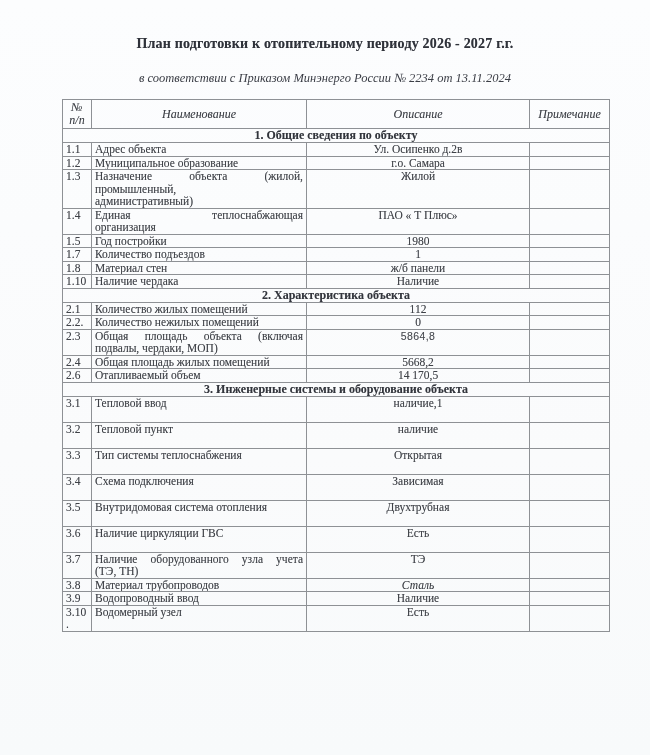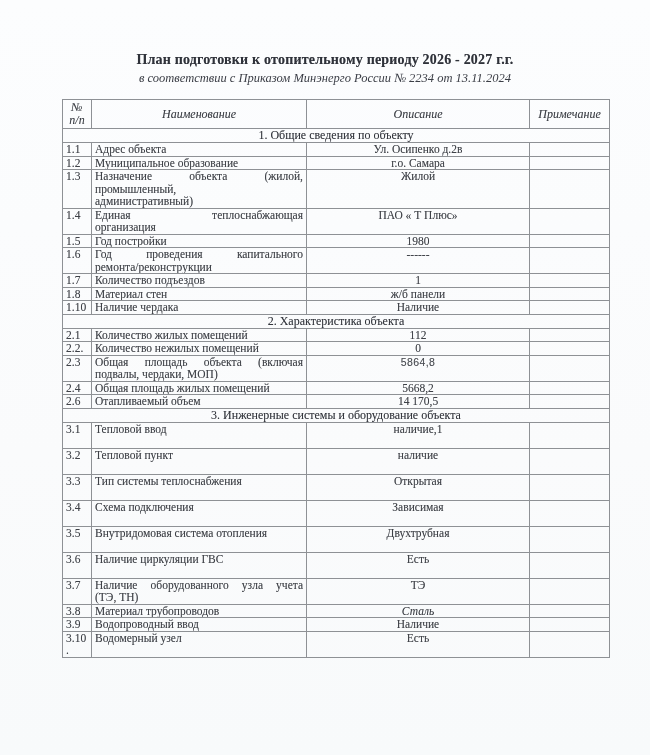--- a/index.html
+++ b/index.html
@@ -5,40 +5,40 @@
   html,body{margin:0;padding:0;}
   body{
     width:650px;height:755px;
     background:#fbfcfd;
     font-family:"Liberation Serif","DejaVu Serif",serif;
   }
   .page{
     position:relative;
     width:650px;height:755px;
     box-sizing:border-box;
-    padding-top:52px;
+    padding-top:36px;
     color:#3e4147;
     background:linear-gradient(180deg,#fcfdfe 0%,#fafbfc 60%,#f8fafb 100%);
     overflow:hidden;
   }
   .doc-title{
     text-align:center;
     font-weight:700;
     font-size:14px;
     line-height:15px;
     letter-spacing:.2px;
     color:#2f323a;
     text-shadow:0 0 .5px rgba(47,50,58,.45);
   }
   .doc-subtitle{
     text-align:center;
     font-style:italic;
     font-size:12.5px;
     line-height:14px;
-    margin-top:4px;
+    margin-top:20px;
     color:#3b3e46;
   }
   table.plan{
     border-collapse:collapse;
     table-layout:fixed;
     width:547px;
     margin:14px 0 0 62px;
   }
   .plan th,.plan td{
     border:1px solid #8e9195;
@@ -66,21 +66,21 @@
   td.c-desc{text-align:center;}
   td.c-desc.sans{
     font-family:"Liberation Sans","DejaVu Sans",sans-serif;
     font-size:10.5px;
     letter-spacing:.4px;
     color:#4a4d53;
   }
   td.c-desc.italic{font-style:italic;}
   tr.section-row td{
     text-align:center;
-    font-weight:400;
+    font-weight:700;
     font-size:12px;
     line-height:13px;
     height:14px;
     vertical-align:middle;
     color:#32353c;
   }
   tr.tall td{height:26px;}
 </style>
 </head>
 <body>
@@ -140,29 +140,20 @@
           <td class="c-desc">ПАО « Т Плюс»</td>
           <td class="c-note"></td>
         </tr>
         <tr>
           <td class="c-num">1.5</td>
           <td class="c-name">Год постройки</td>
           <td class="c-desc">1980</td>
           <td class="c-note"></td>
         </tr>
         <tr>
-          <td class="c-num">1.6</td>
-          <td class="c-name">
-            <div class="jline">Год проведения капитального</div>
-            <div>ремонта/реконструкции</div>
-          </td>
-          <td class="c-desc">------</td>
-          <td class="c-note"></td>
-        </tr>
-        <tr>
           <td class="c-num">1.7</td>
           <td class="c-name">Количество подъездов</td>
           <td class="c-desc">1</td>
           <td class="c-note"></td>
         </tr>
         <tr>
           <td class="c-num">1.8</td>
           <td class="c-name">Материал стен</td>
           <td class="c-desc">ж/б панели</td>
           <td class="c-note"></td>

